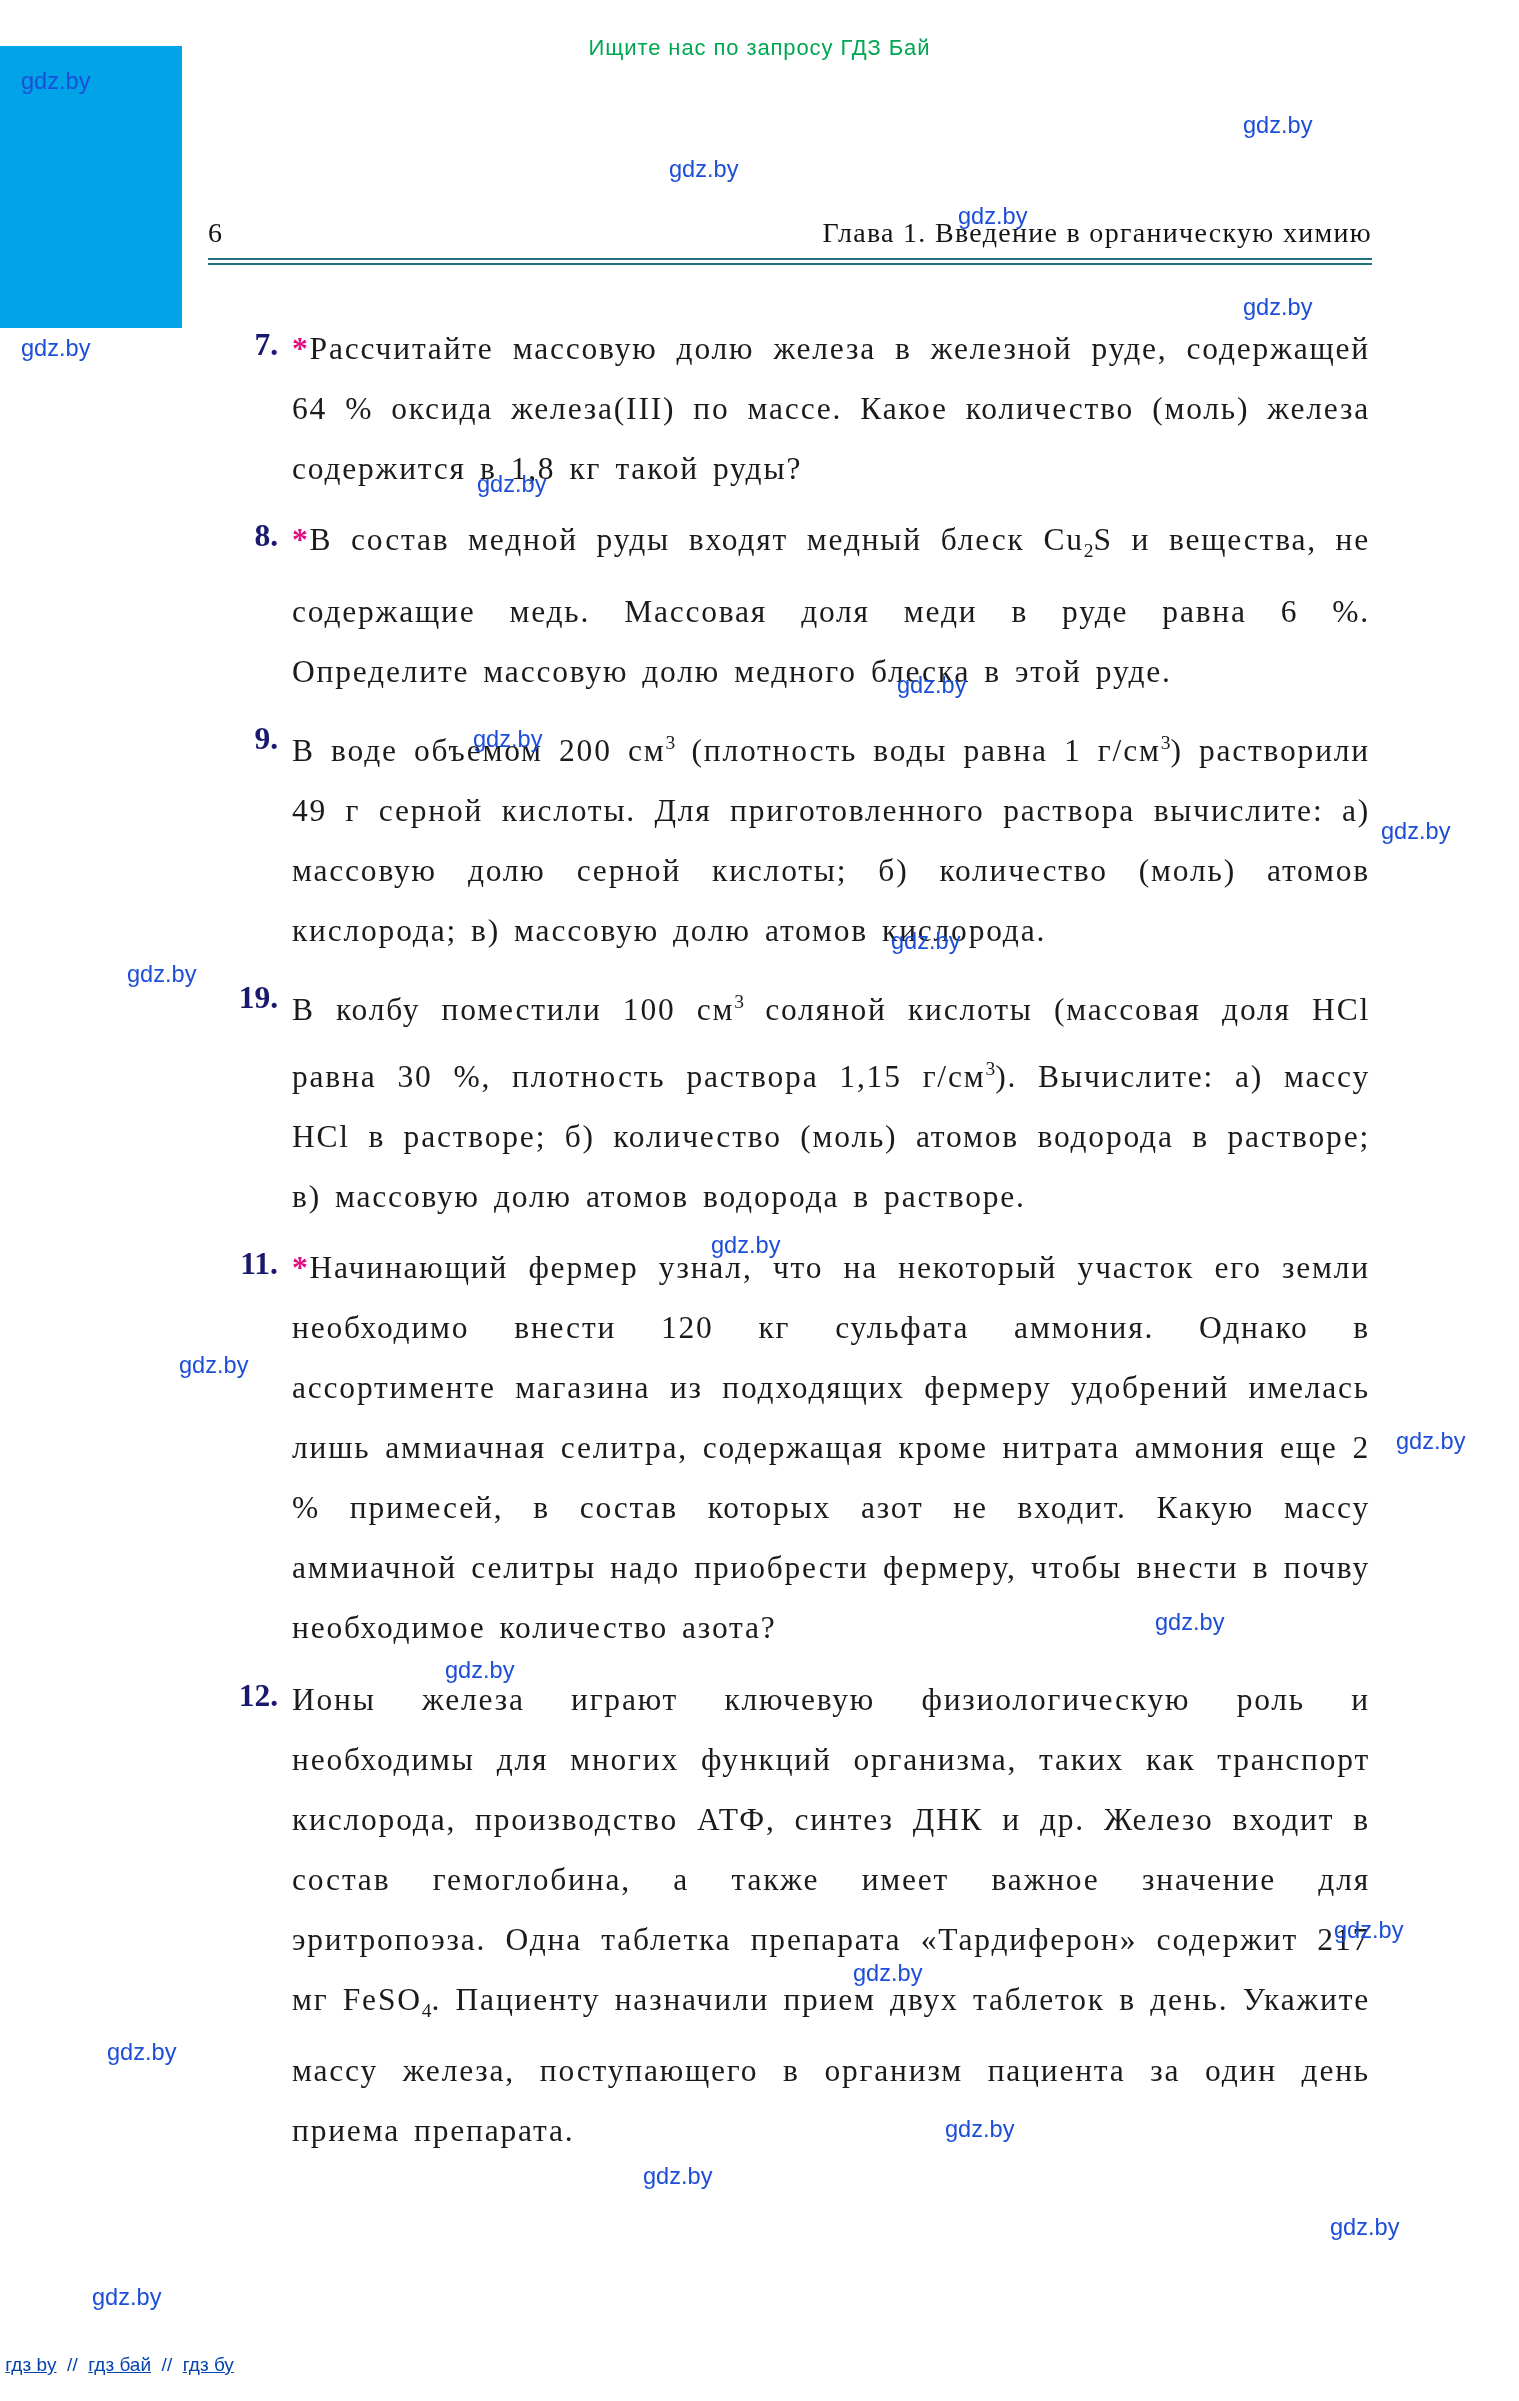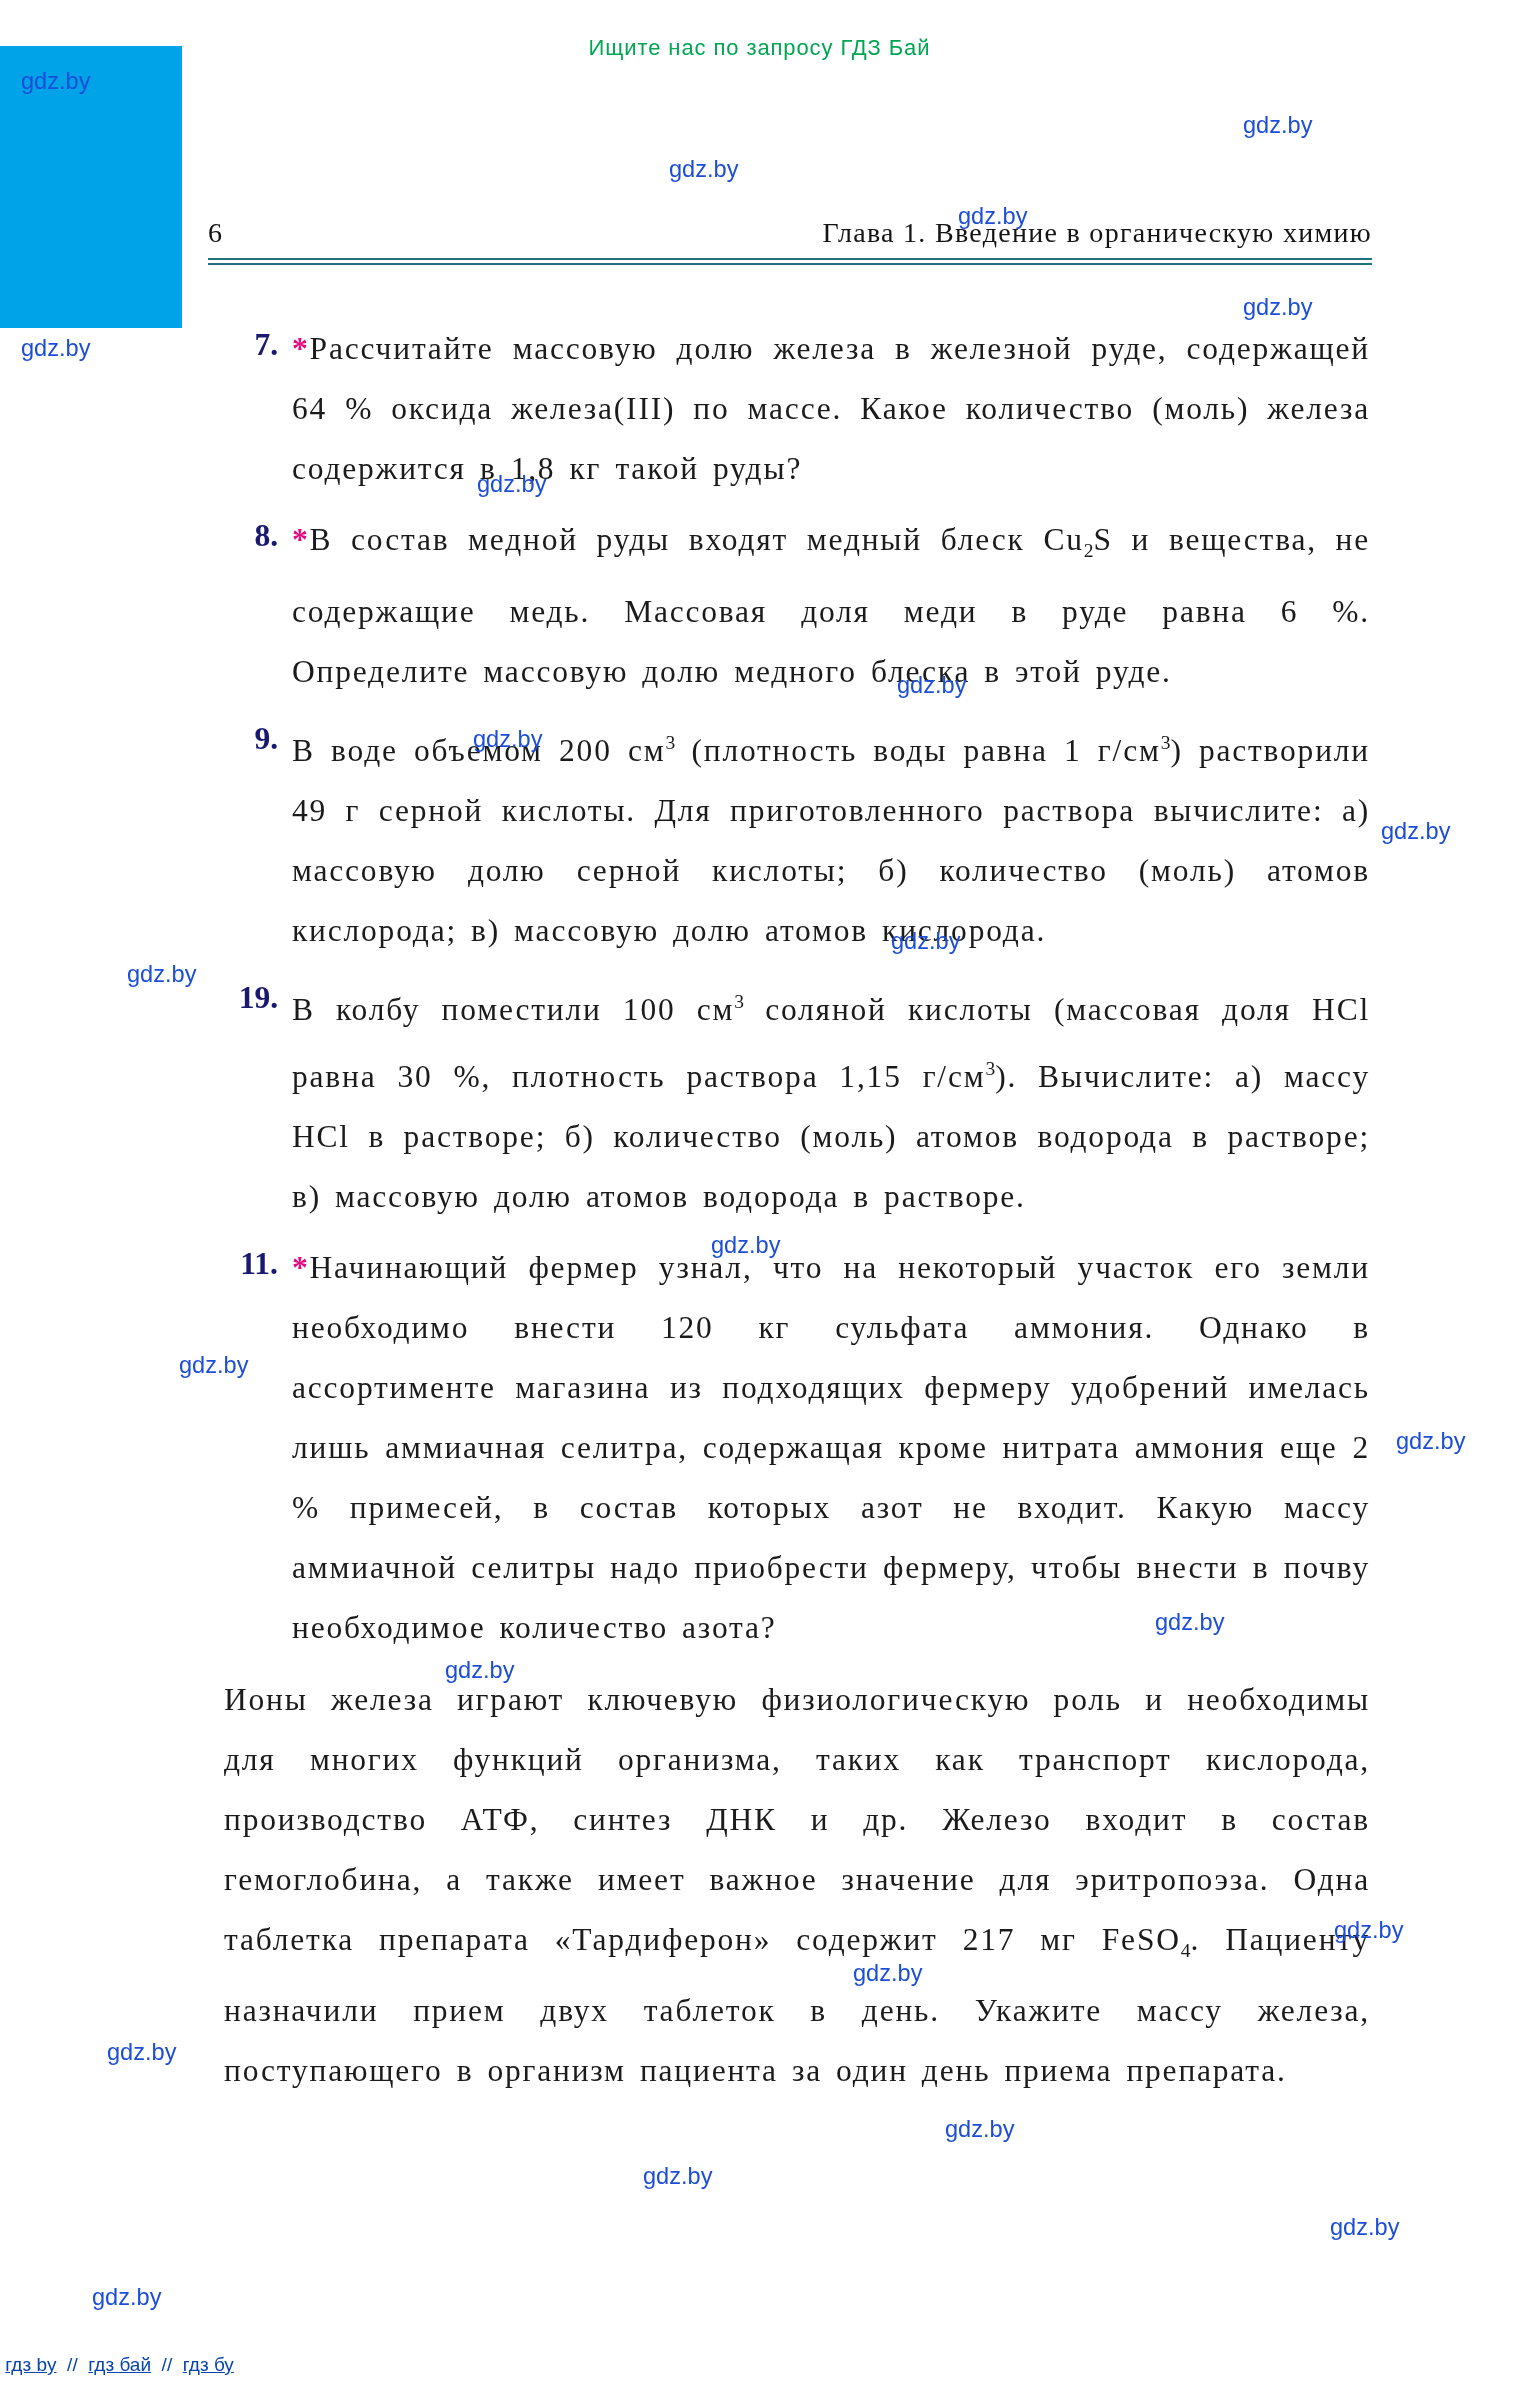--- a/index.html
+++ b/index.html
@@ -93,20 +93,21 @@
       </div>
       <div class="problem">
         <div class="pnum">19.</div>
         <div class="ptext">В колбу поместили 100 см<sup>3</sup> соляной кислоты (массовая доля HCl равна 30 %, плотность раствора 1,15 г/см<sup>3</sup>). Вычислите: а) массу HCl в растворе; б) количество (моль) атомов водорода в растворе; в) массовую долю атомов водорода в растворе.</div>
       </div>
       <div class="problem">
         <div class="pnum">11.</div>
         <div class="ptext"><span class="star">*</span>Начинающий фермер узнал, что на некоторый участок его земли необходимо внести 120 кг сульфата аммония. Однако в ассортименте магазина из подходящих фермеру удобрений имелась лишь аммиачная селитра, содержащая кроме нитрата аммония еще 2 % примесей, в состав которых азот не входит. Какую массу аммиачной селитры надо приобрести фермеру, чтобы внести в почву необходимое количество азота?</div>
       </div>
       <div class="problem">
+        <div class="pnum">12.</div>
         <div class="ptext">Ионы железа играют ключевую физиологическую роль и необходимы для многих функций организма, таких как транспорт кислорода, производство АТФ, синтез ДНК и др. Железо входит в состав гемоглобина, а также имеет важное значение для эритропоэза. Одна таблетка препарата «Тардиферон» содержит 217 мг FeSO<sub>4</sub>. Пациенту назначили прием двух таблеток в день. Укажите массу железа, поступающего в организм пациента за один день приема препарата.</div>
       </div>
     </main>
 
 
   <nav class="bottom-links"><a href="#">гдз by</a><span class="sep"> // </span><a href="#">гдз бай</a><span class="sep"> // </span><a href="#">гдз бу</a></nav>
 
   <div class="wm-layer">
       <span class="wm" style="left: 21px; top: 68px;">gdz.by</span>
       <span class="wm" style="left: 1243px; top: 112px;">gdz.by</span>

